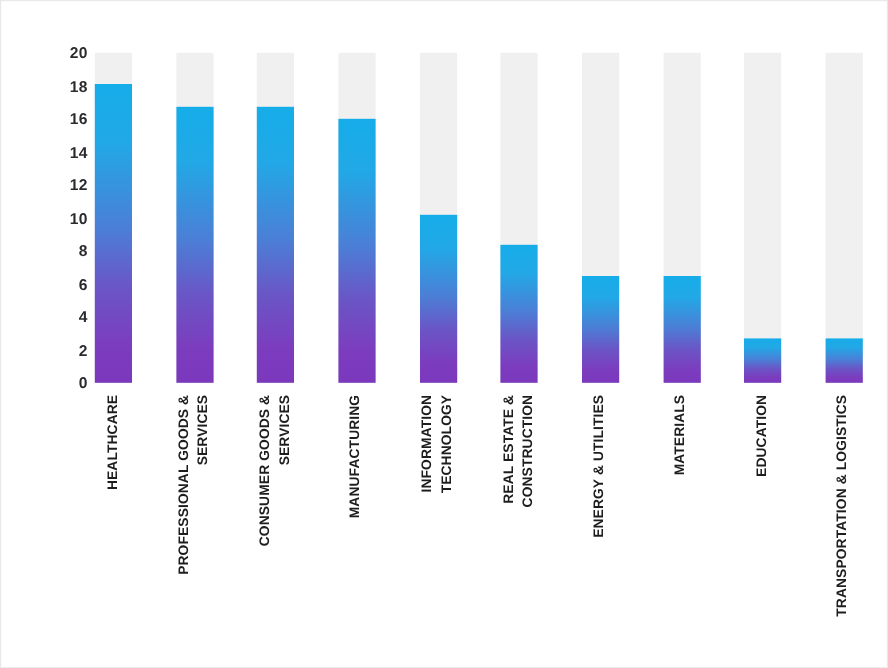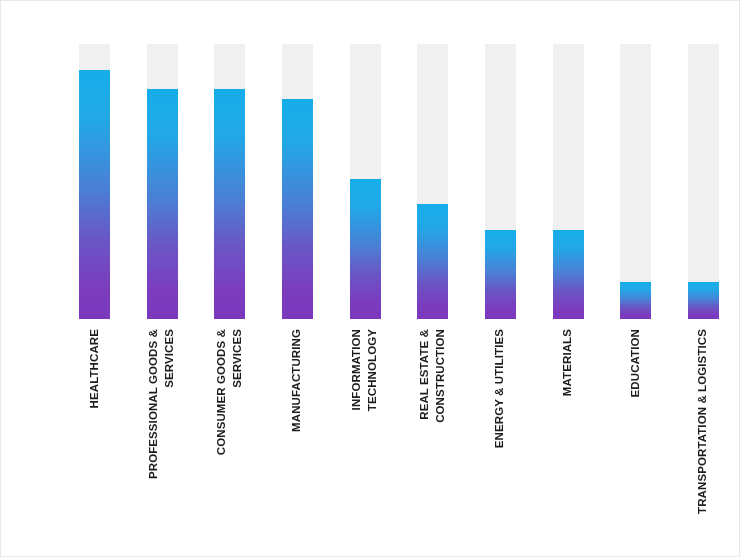--- a/index.html
+++ b/index.html
@@ -113,20 +113,33 @@
     color: #1d1d1d;
     line-height: 1.35;
     letter-spacing: .1px;
   }
 </style>
 </head>
 <body>
 
 <div id="chart-frame">
 
+  <div id="y-axis">
+    <div class="y-tick" style="top:0%">20</div>
+    <div class="y-tick" style="top:10%">18</div>
+    <div class="y-tick" style="top:20%">16</div>
+    <div class="y-tick" style="top:30%">14</div>
+    <div class="y-tick" style="top:40%">12</div>
+    <div class="y-tick" style="top:50%">10</div>
+    <div class="y-tick" style="top:60%">8</div>
+    <div class="y-tick" style="top:70%">6</div>
+    <div class="y-tick" style="top:80%">4</div>
+    <div class="y-tick" style="top:90%">2</div>
+    <div class="y-tick" style="top:100%">0</div>
+  </div>
 
   <div id="plot-area">
     <div id="columns">
       <div class="column">
         <div class="bar-track"></div>
         <div class="bar-fill" style="height: 90.5%;"></div>
       </div>
       <div class="column">
         <div class="bar-track"></div>
         <div class="bar-fill" style="height: 83.5%;"></div>

